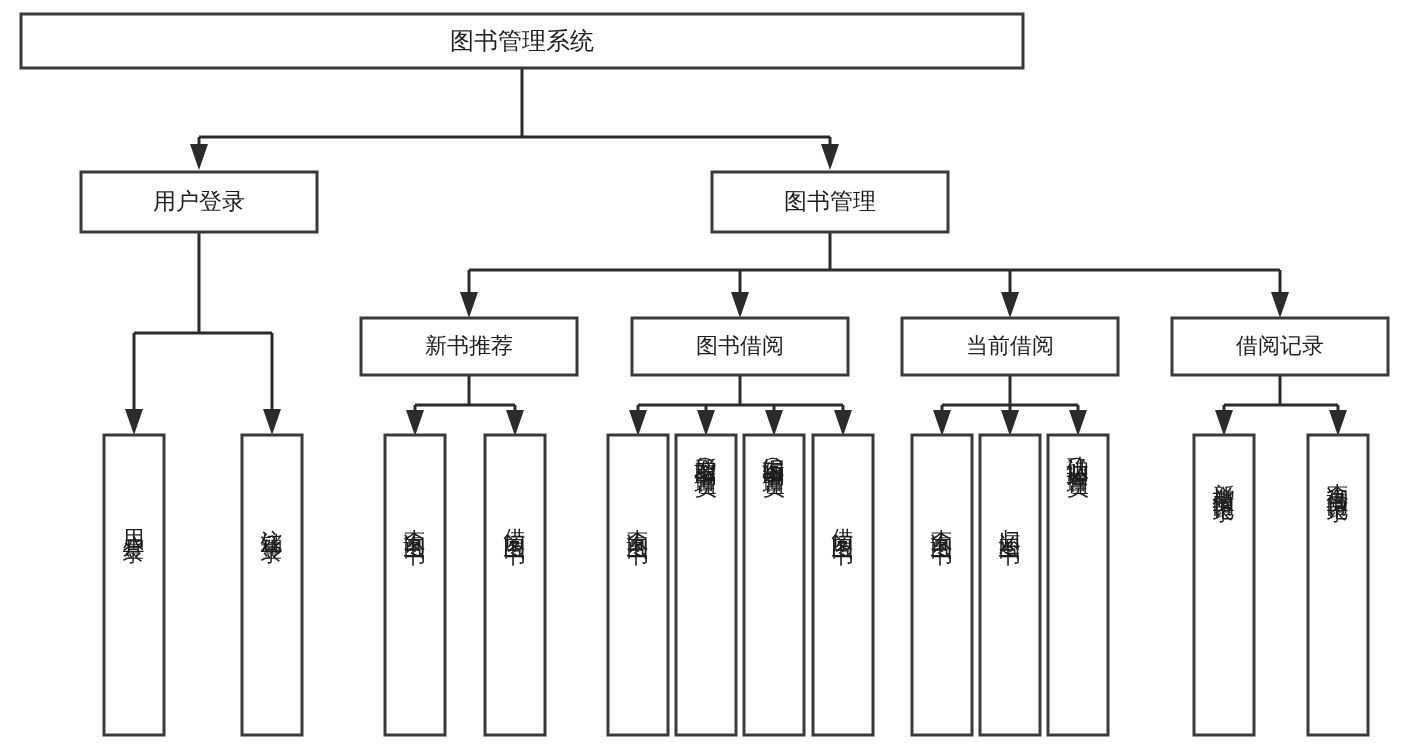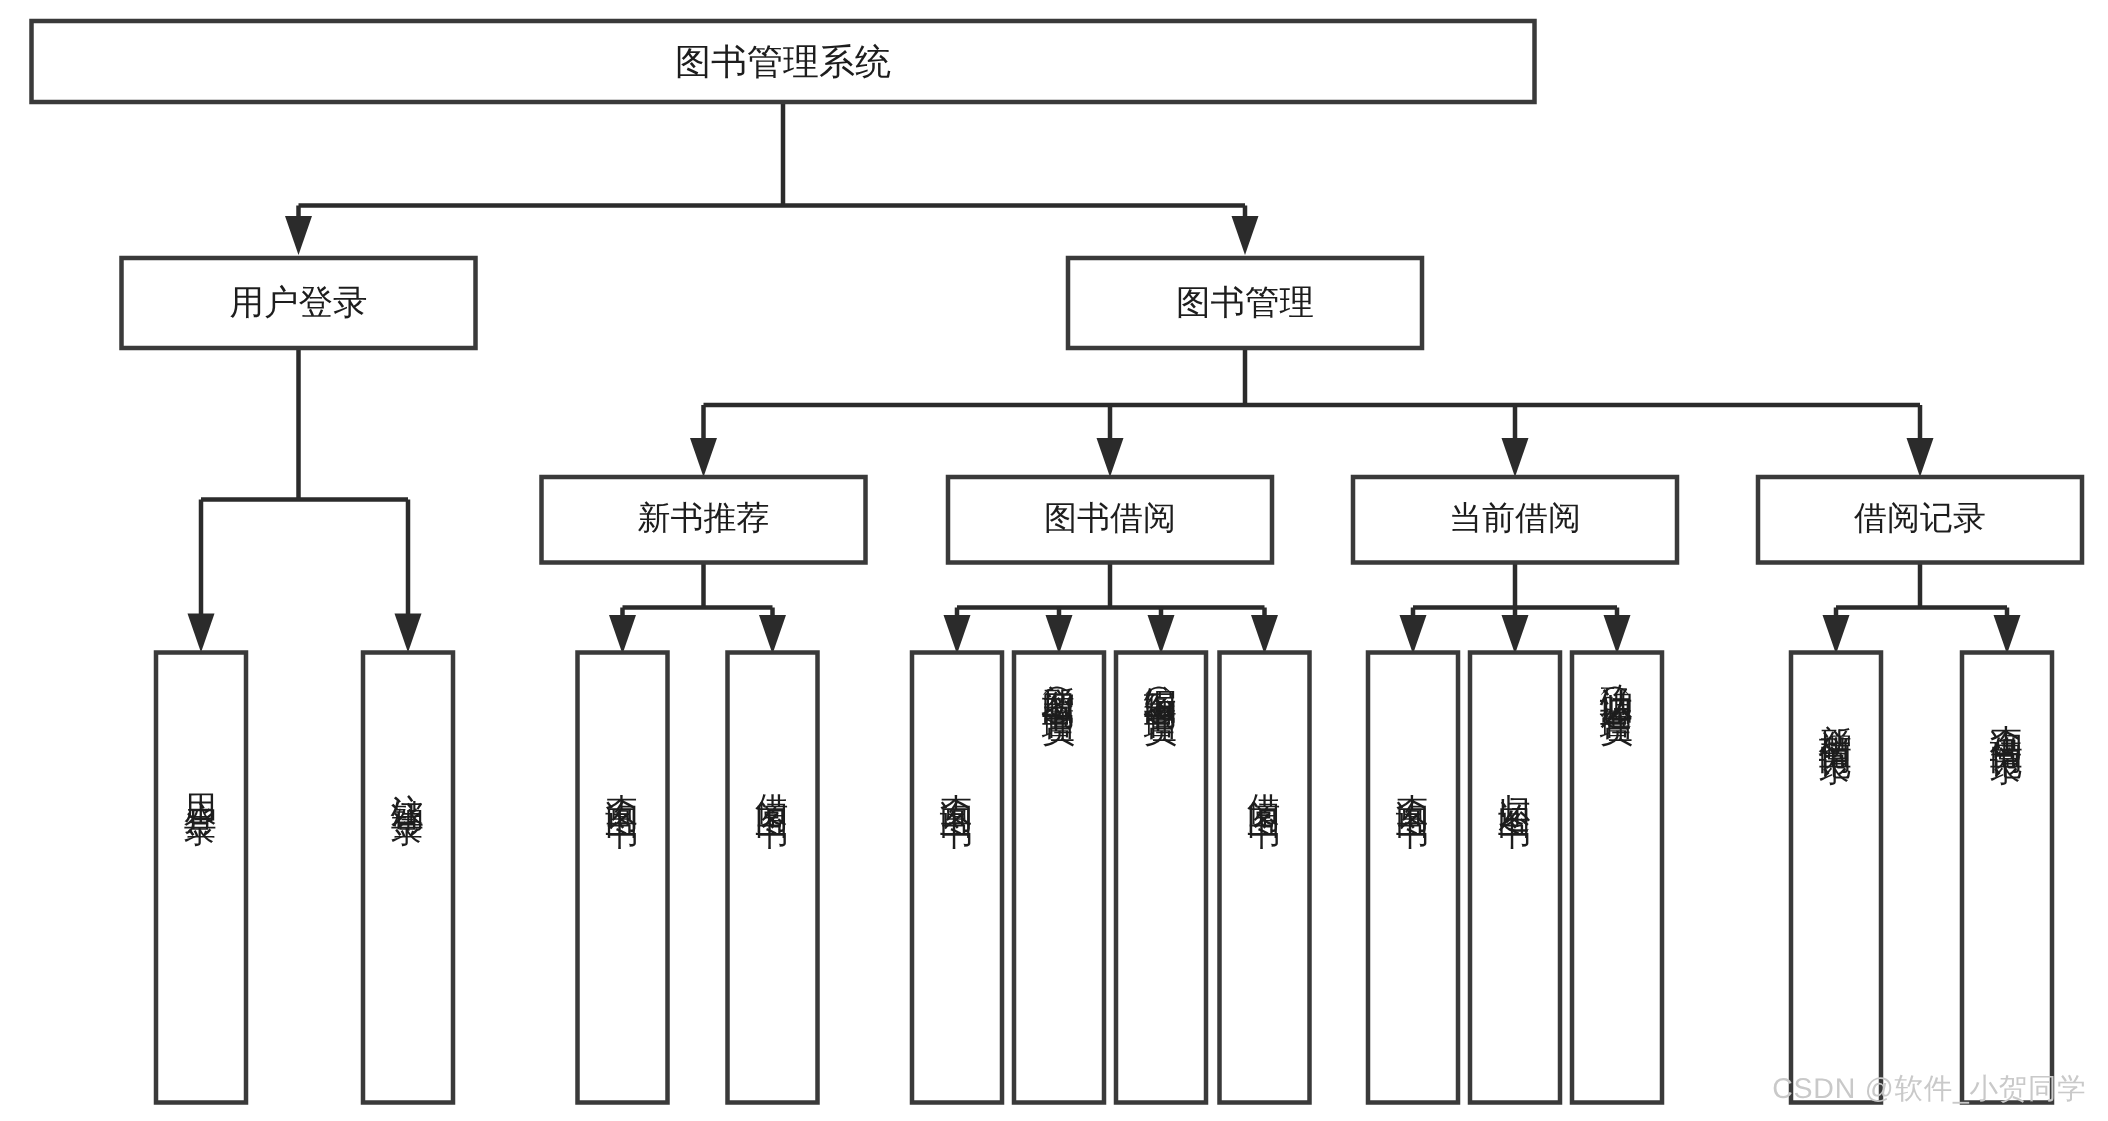--- a/index.html
+++ b/index.html
@@ -244,15 +244,14 @@
       <text class="vert-label" x="1224" y="477" style="writing-mode:vertical-rl;letter-spacing:4px;">新增借阅记录</text>
     </g>
 
     <g>
       <rect class="node-box leaf" x="1308" y="435" width="60" height="300"></rect>
       <text class="vert-label" x="1338" y="477" style="writing-mode:vertical-rl;letter-spacing:4px;">查询借阅记录</text>
     </g>
 
   </svg>
 
-  <div class="watermark">CSDN @软件_小贺同学</div>
 
 </div>
 
 </body></html>

